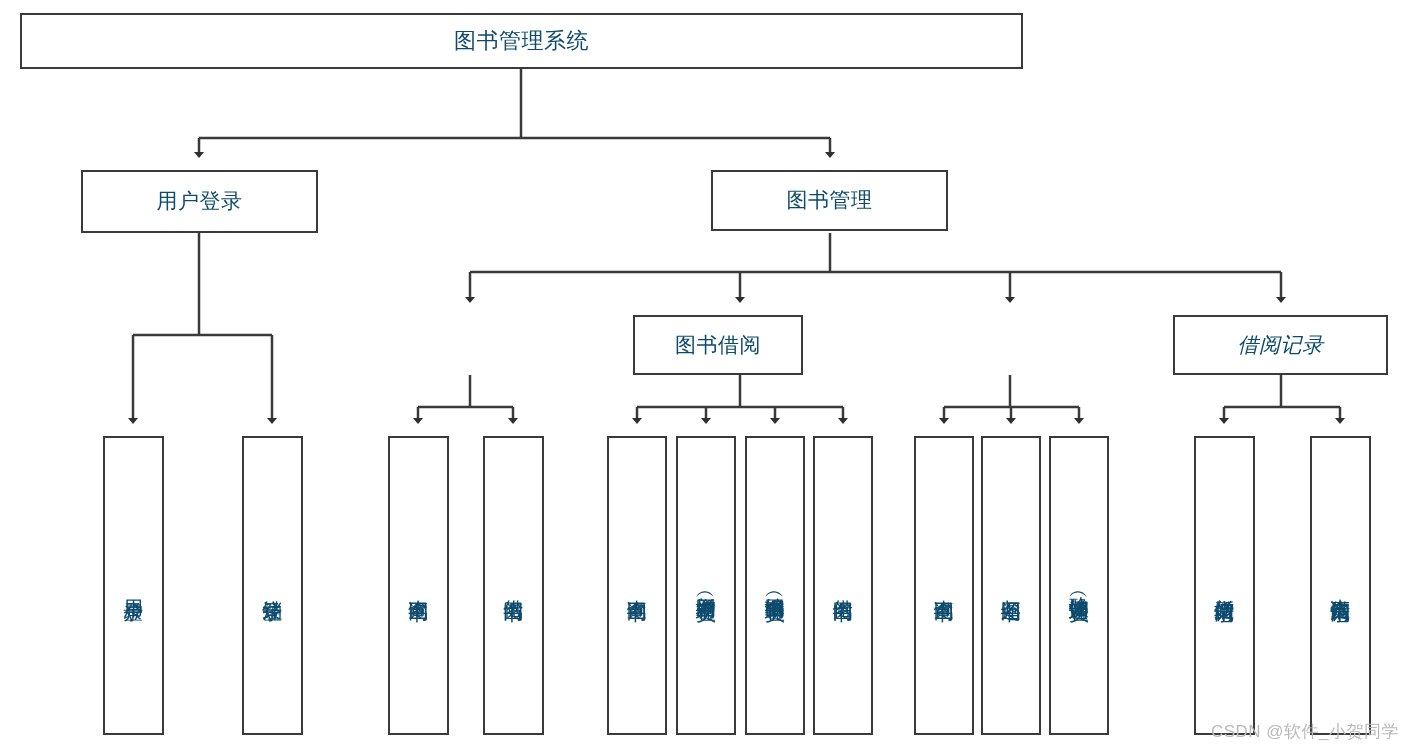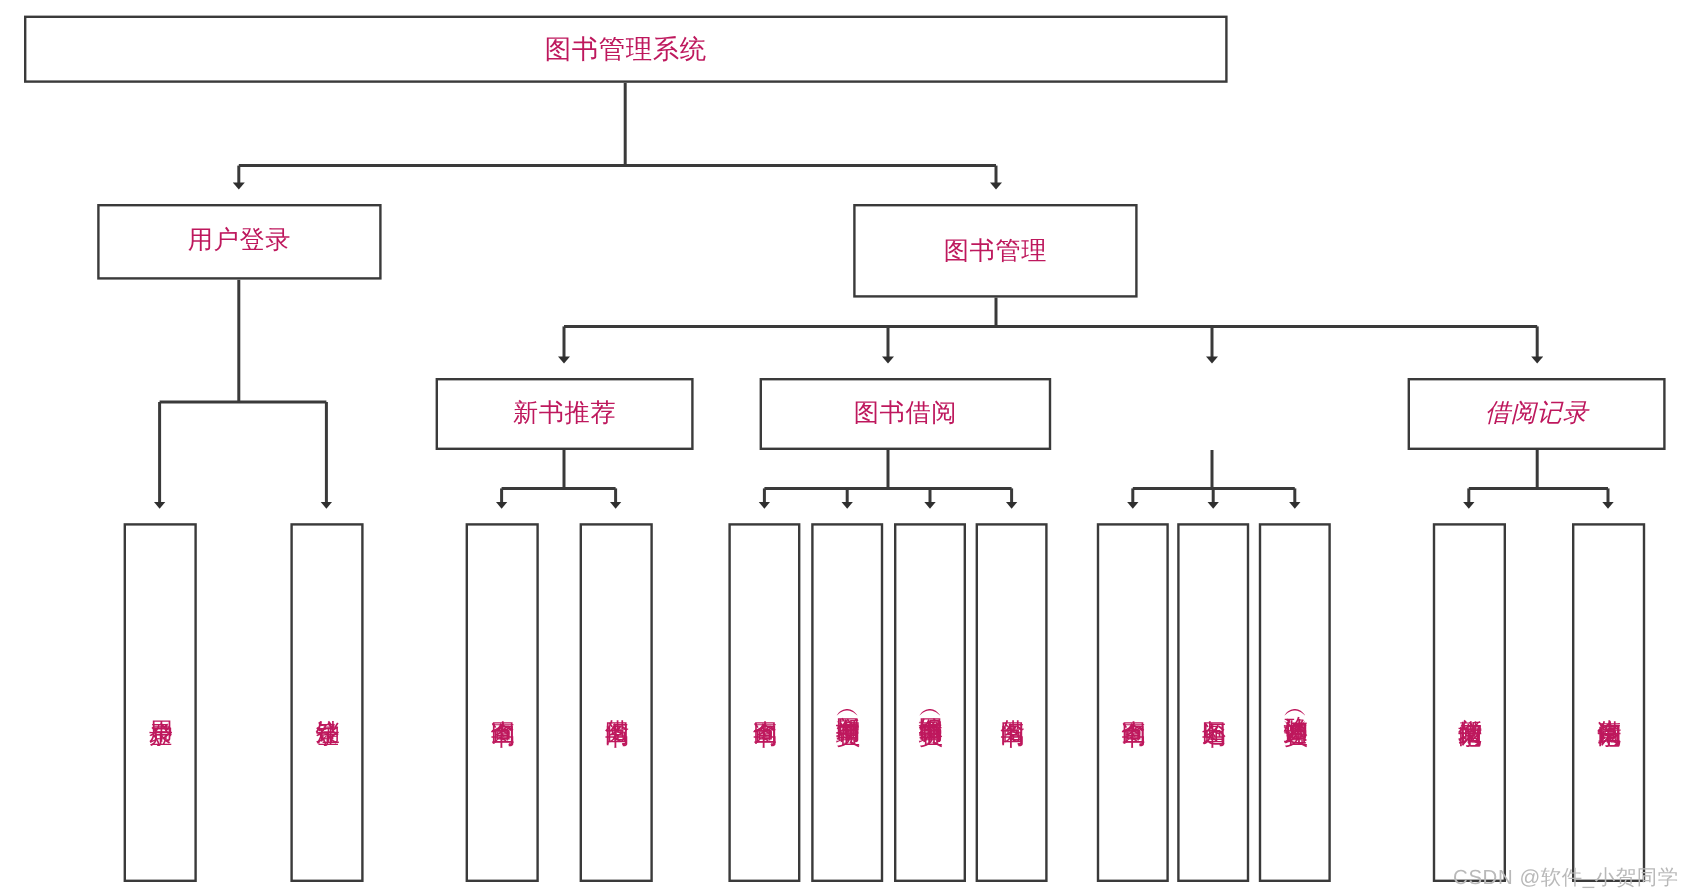--- a/index.html
+++ b/index.html
@@ -30,21 +30,21 @@
     pointer-events: none;
   }
   .node {
     position: absolute;
     box-sizing: border-box;
     border: 2px solid #3a3a3a;
     background: #ffffff;
     display: flex;
     align-items: center;
     justify-content: center;
-    color: #be185d;
+    color: #0c4a6e;
   }
   .node .label {
     font-size: 21px;
     line-height: 1.15;
     letter-spacing: 0.5px;
     white-space: nowrap;
     text-align: center;
   }
   .node.vertical .label {
     writing-mode: vertical-rl;
@@ -125,28 +125,25 @@
     </g>
   </svg>
 
   <div class="node root" style="left:20px; top:13px; width:1003px; height:56px;">
     <span class="label">图书管理系统</span>
   </div>
 
   <div class="node" style="left:81px; top:170px; width:237px; height:63px;">
     <span class="label">用户登录</span>
   </div>
-  <div class="node" style="left:711px; top:170px; width:237px; height:78px;font-family:Liberation Serif, serif;">
+  <div class="node" style="left:711px; top:170px; width:237px; height:61px;">
     <span class="label">图书管理</span>
   </div>
 
-  <div class="node" style="left:363px; top:315px; width:215px; height:60px;">
-    <span class="label">新书推荐</span>
-  </div>
-  <div class="node" style="left:633px; top:315px; width:243px; height:60px;">
+  <div class="node" style="left:633px; top:315px; width:170px; height:60px;">
     <span class="label">图书借阅</span>
   </div>
   <div class="node" style="left:1173px; top:315px; width:215px; height:60px;font-style:italic;">
     <span class="label">借阅记录</span>
   </div>
 
   <div class="node vertical" style="left:103px; top:436px; width:61px; height:299px;">
     <span class="label">用户登录</span>
   </div>
   <div class="node vertical" style="left:242px; top:436px; width:61px; height:299px;">

